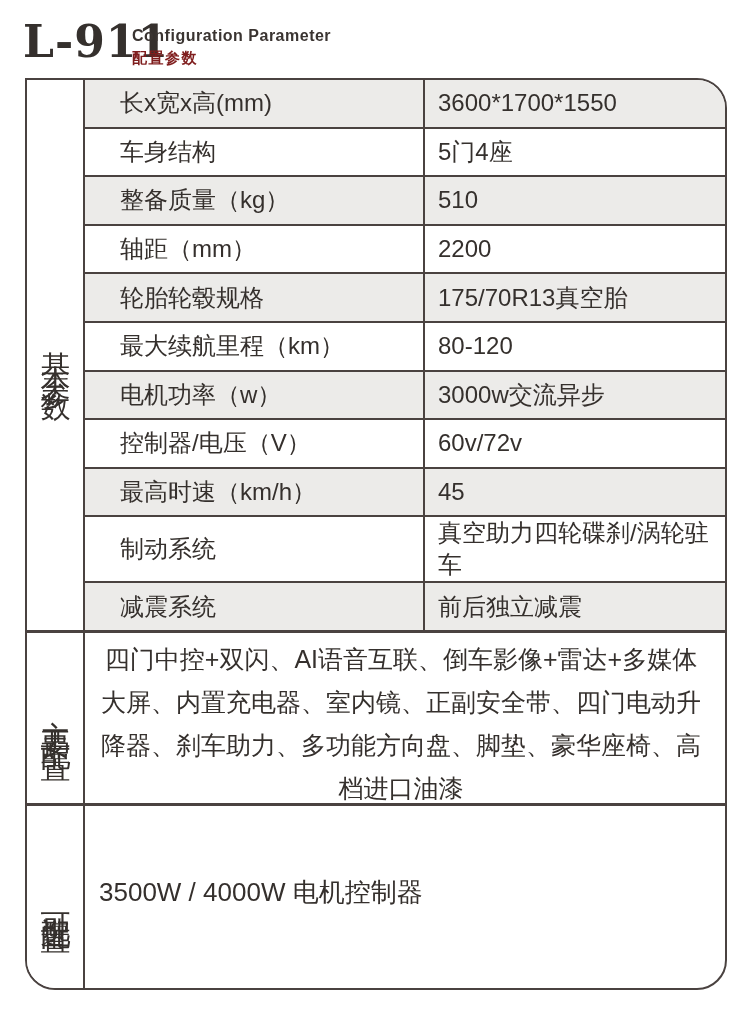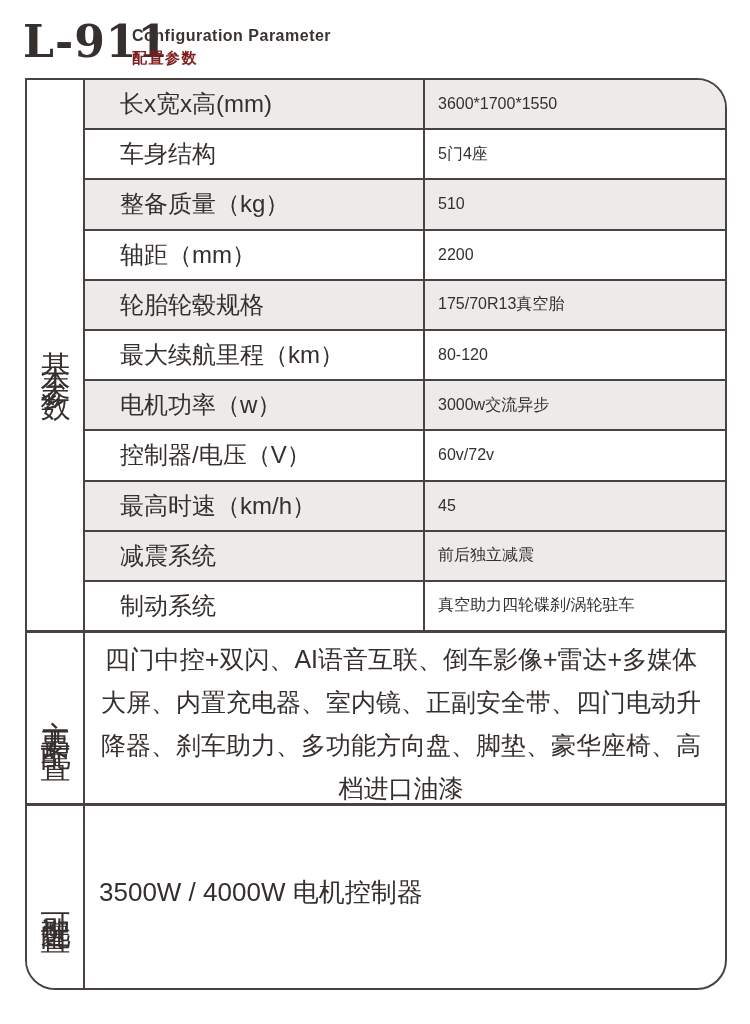--- a/index.html
+++ b/index.html
@@ -112,21 +112,21 @@
     display: flex;
     align-items: center;
     padding-left: 13px;
     font-size: 24px;
   }
   .cell-value {
     flex: 1;
     display: flex;
     align-items: center;
     padding-left: 13px;
-    font-size: 16px;
+    font-size: 24px;
   }
 
   .config-content {
     flex: 1;
     font-size: 25px;
     line-height: 43px;
     padding: 5px 22px 5px 14px;
     box-sizing: border-box;
     text-align: center;
   }
@@ -184,27 +184,27 @@
           <div class="cell-value">3000w交流异步</div>
         </div>
         <div class="spec-row">
           <div class="cell-label">控制器/电压（V）</div>
           <div class="cell-value">60v/72v</div>
         </div>
         <div class="spec-row alt">
           <div class="cell-label">最高时速（km/h）</div>
           <div class="cell-value">45</div>
         </div>
+        <div class="spec-row">
+          <div class="cell-label">制动系统</div>
+          <div class="cell-value">真空助力四轮碟刹/涡轮驻车</div>
+        </div>
         <div class="spec-row alt">
           <div class="cell-label">减震系统</div>
           <div class="cell-value">前后独立减震</div>
-        </div>
-        <div class="spec-row">
-          <div class="cell-label">制动系统</div>
-          <div class="cell-value">真空助力四轮碟刹/涡轮驻车</div>
         </div>
       </div>
     </div>
 
     <div class="section sec-main">
       <div class="cat-cell">
         <div class="cat-text">主要配置</div>
       </div>
       <div class="config-content">四门中控+双闪、AI语音互联、倒车影像+雷达+多媒体大屏、内置充电器、室内镜、正副安全带、四门电动升降器、刹车助力、多功能方向盘、脚垫、豪华座椅、高档进口油漆</div>
     </div>

